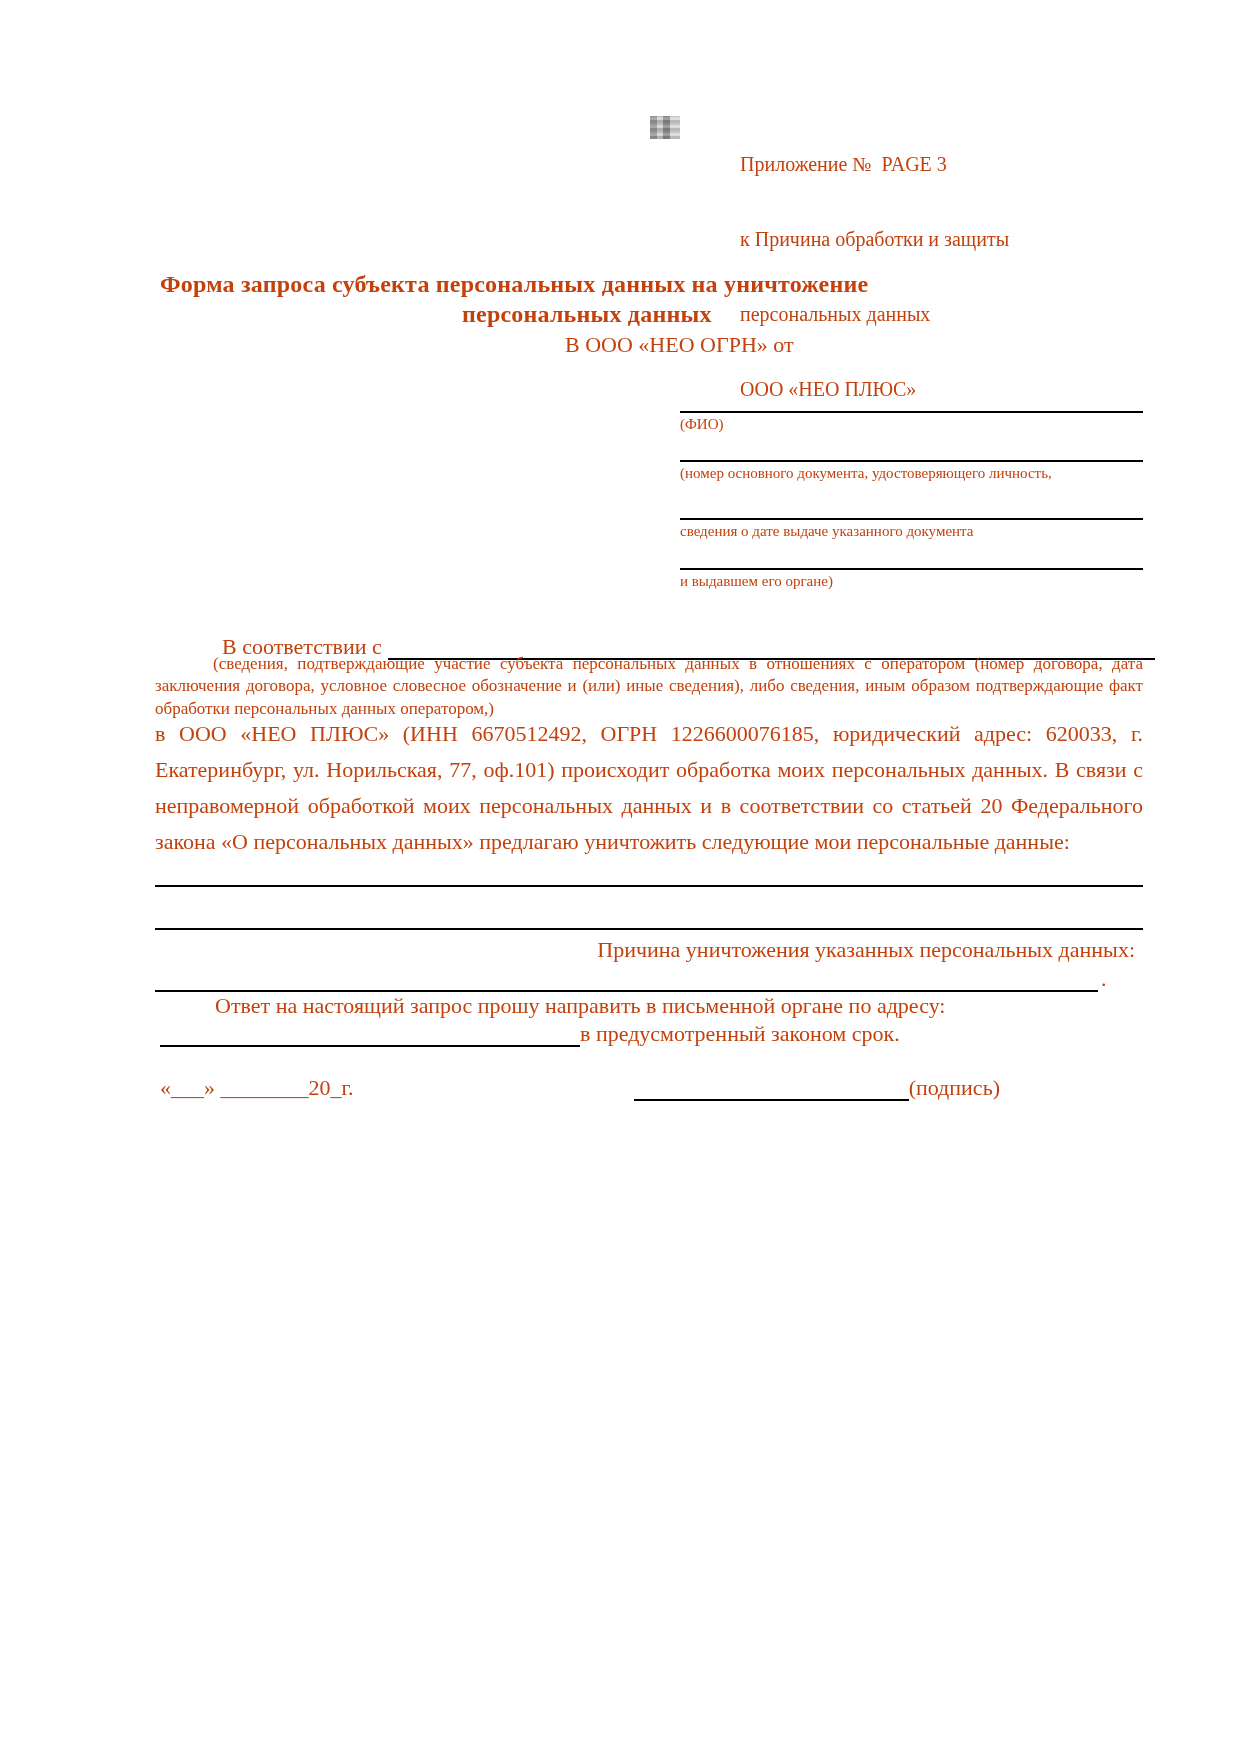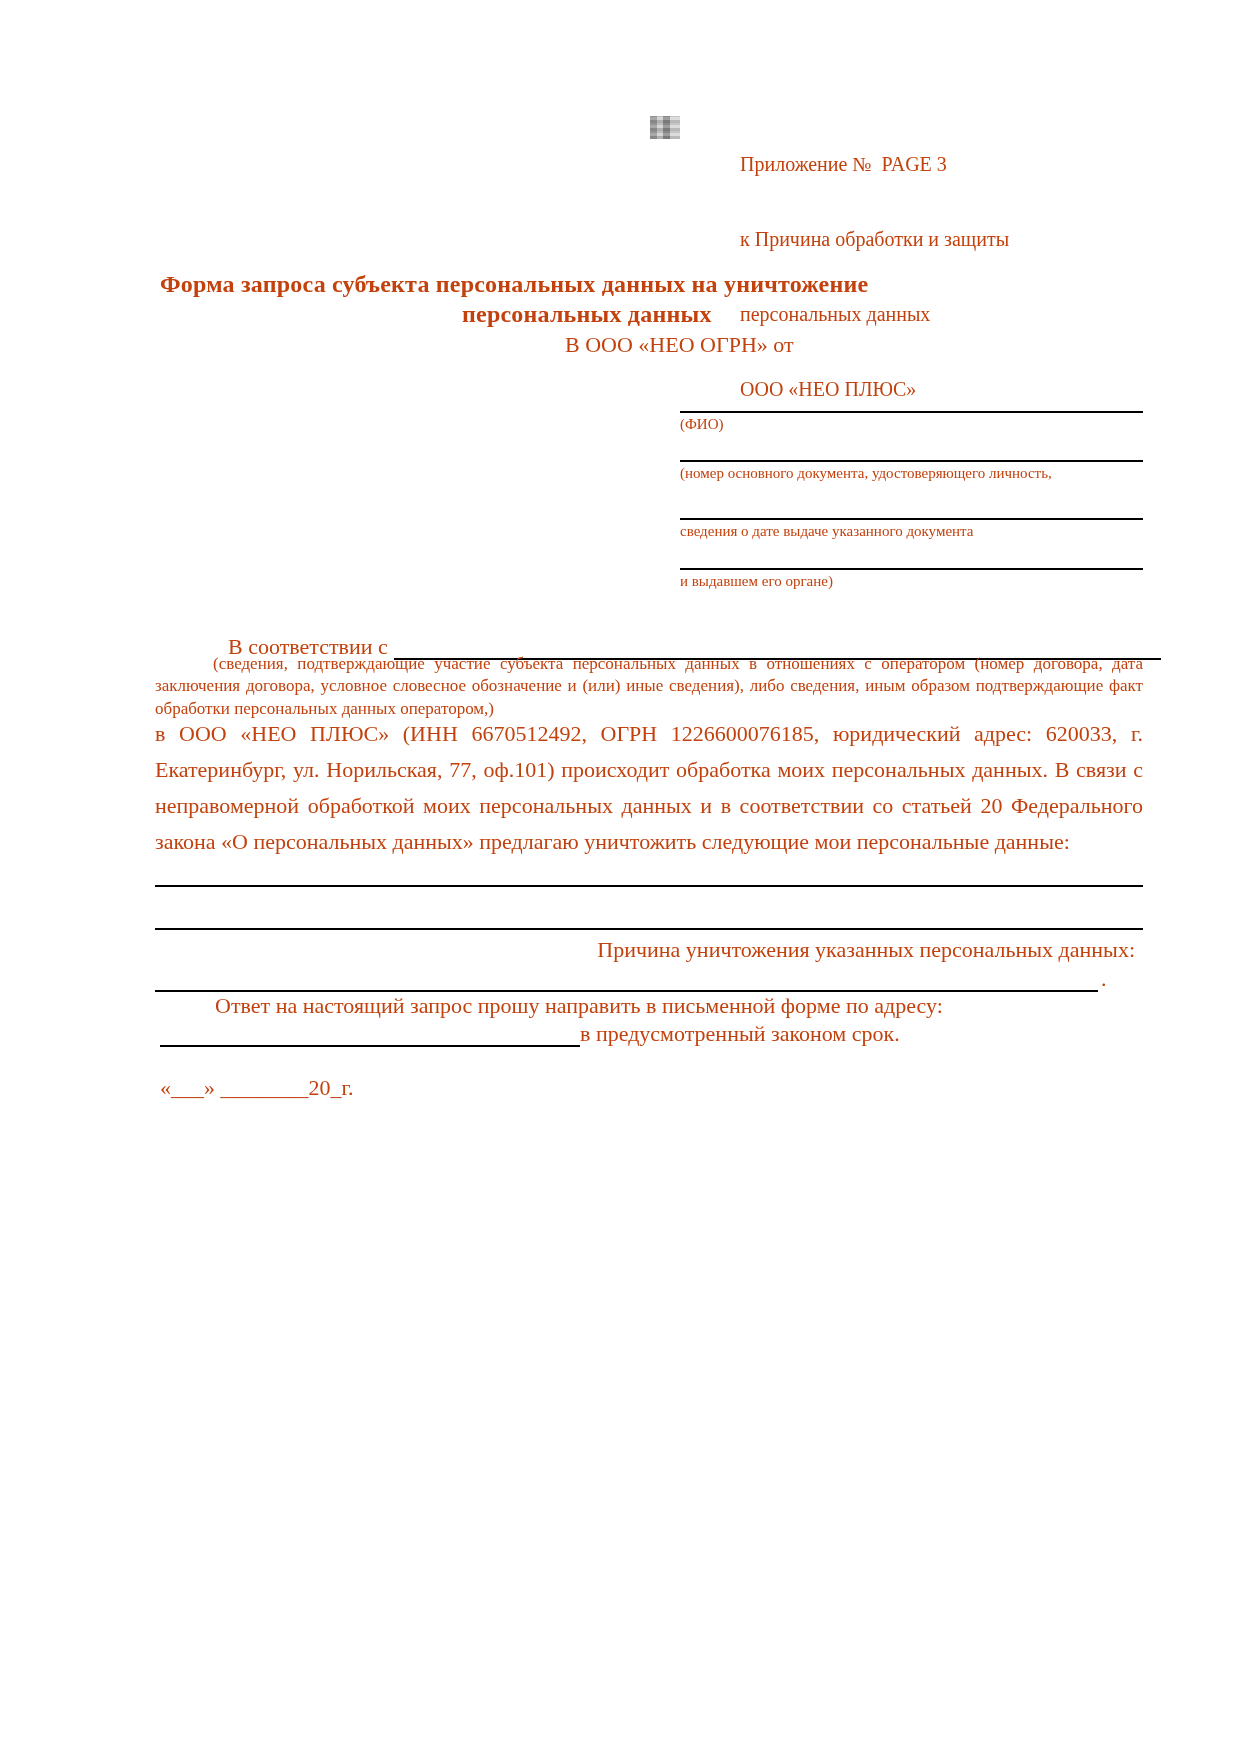--- a/index.html
+++ b/index.html
@@ -53,21 +53,21 @@
   .fill-line {
     flex: 1 1 auto;
     border-bottom: 2px solid #000;
     height: 8px;
   }
   .fixed-line {
     border-bottom: 2px solid #000;
     height: 8px;
   }
 
-  .accordance-row { left: 228px; top: 634px; width: 933px; font-size: 22px; line-height: 26px; }
+  .accordance-row { left: 222px; top: 634px; width: 933px; font-size: 22px; line-height: 26px; }
   .accordance-row .label { white-space: nowrap; padding-right: 6px; }
 
   .small-print {
     left: 155px; top: 653px; width: 988px;
     font-size: 17px;
     line-height: 22.3px;
     text-align: justify;
     text-indent: 58px;
   }
 
@@ -151,24 +151,28 @@
   <div class="abs flex-row reason-row">
     <span class="label">Причина уничтожения указанных персональных данных:</span>
     <span class="fill-line"></span>
   </div>
 
   <div class="abs flex-row rule-with-dot">
     <span class="fixed-line"></span>
     <span class="dot">.</span>
   </div>
 
-  <div class="abs response-line">Ответ на настоящий запрос прошу направить в письменной форме по адресу:</div>
+  <div class="abs response-line">Ответ на настоящий запрос прошу направить в письменной органе по адресу:</div>
 
   <div class="abs flex-row term-row">
     <span class="fixed-line"></span>
     <span class="label">в предусмотренный законом срок.</span>
   </div>
 
   <div class="abs bottom-row">
     <span>«___» ________20_г.</span>
+    <span class="sig-group">
+      <span class="fixed-line"></span>
+      <span class="label">(подпись)</span>
+    </span>
   </div>
 
 </div>
 
 </body></html>

